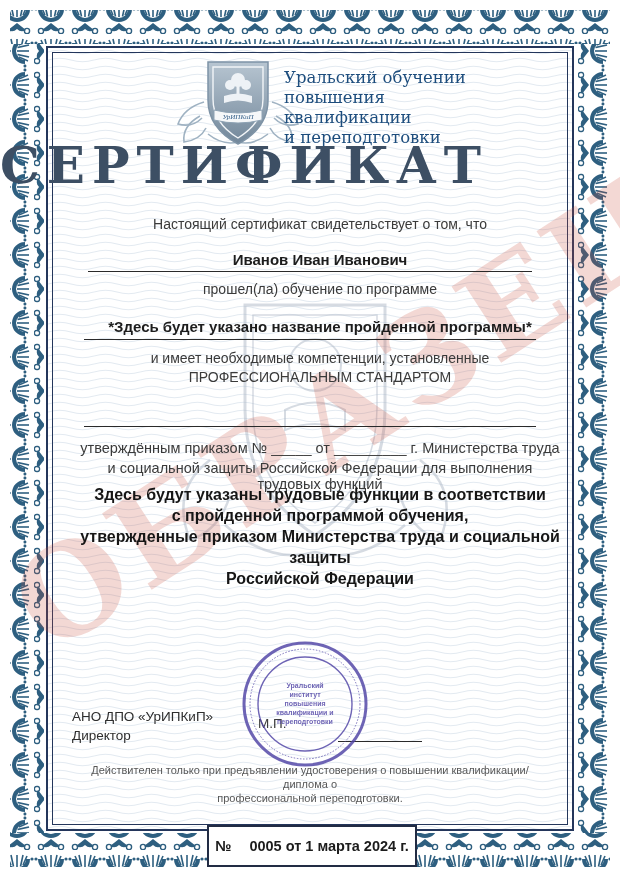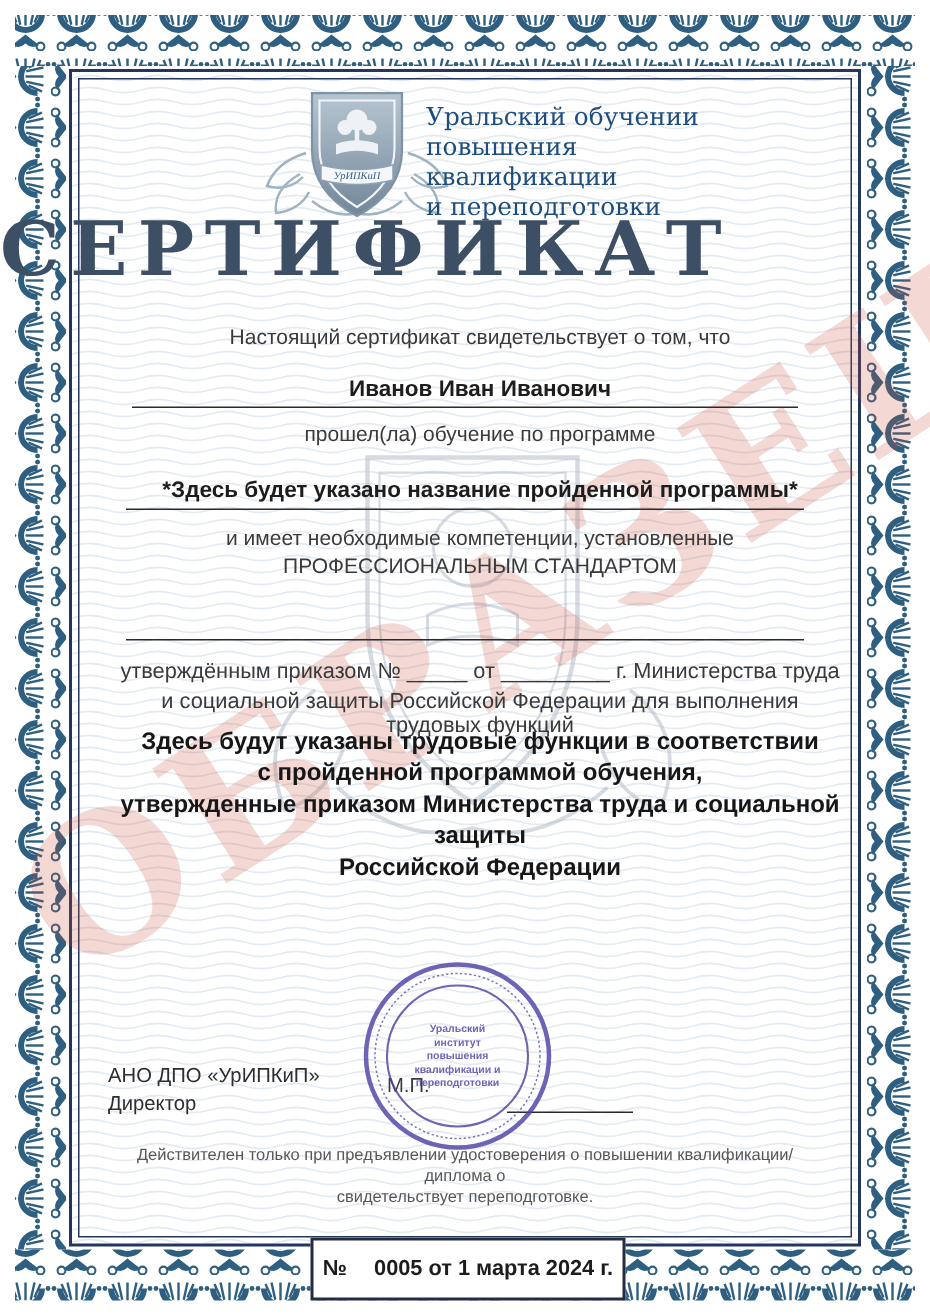--- a/index.html
+++ b/index.html
@@ -191,21 +191,21 @@
 
   <div class="director content">
     <div>АНО ДПО «УрИПКиП»</div>
     <div>Директор</div>
   </div>
   <div class="mp content">М.П.</div>
   <div class="sig-line content"></div>
 
   <div class="disclaimer content">
     <div>Действителен только при предъявлении удостоверения о повышении квалификации/диплома о</div>
-    <div>свидетельствует переподготовке.</div>
+    <div>профессиональной переподготовки.</div>
   </div>
 
   <div class="numbox">
     <span>№</span>
     <span>0005 от 1 марта 2024 г.</span>
   </div>
 
 </div>
 
 </body></html>

